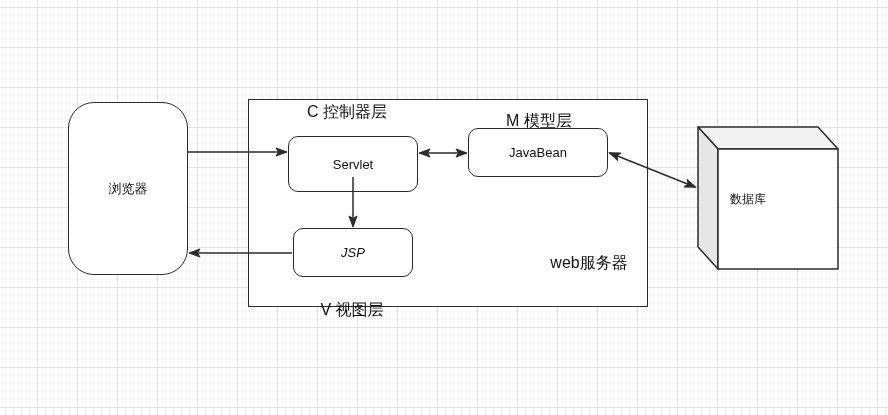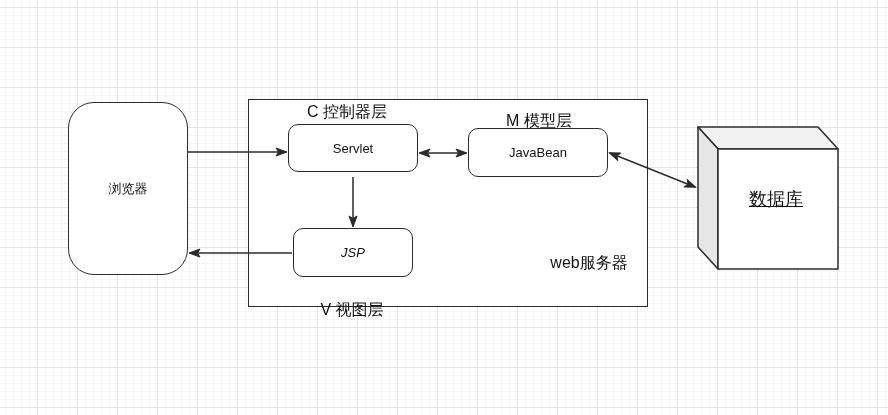--- a/index.html
+++ b/index.html
@@ -24,32 +24,32 @@
     background: #ffffff; border: 1.5px solid #2b2b2b;
     display: flex; align-items: center; justify-content: center;
     font-size: 13px; color: #111111; z-index: 2;
   }
   .container-box {
     position: absolute; box-sizing: border-box;
     background: #ffffff; border: 1.5px solid #2b2b2b; z-index: 1;
   }
   .browser    { left: 68px;  top: 102px; width: 120px; height: 173px; border-radius: 26px; }
   .servercont { left: 248px; top: 99px;  width: 400px; height: 208px; }
-  .servlet    { left: 288px; top: 124px; width: 130px; height: 48px; border-radius: 10px; }
+  .servlet    { left: 288px; top: 136px; width: 130px; height: 56px; border-radius: 10px; }
   .javabean   { left: 468px; top: 128px; width: 140px; height: 49px; border-radius: 10px; }
   .jsp        { left: 293px; top: 228px; width: 120px; height: 49px; border-radius: 10px; font-style: italic; }
   .float-label {
     position: absolute; transform: translate(-50%, -50%);
     font-size: 16px; color: #111111; white-space: nowrap; z-index: 4;
   }
   .lbl-controller { left: 347px; top: 112px; }
   .lbl-model      { left: 539px; top: 121px; }
   .lbl-webserver  { left: 545px; top: 263px; margin-left: 44px; }
   .lbl-view       { left: 352px; top: 310px; }
-  .lbl-database   { left: 776px; top: 199px; font-size: 18px; text-decoration: underline; }
+  .lbl-database   { left: 748px; top: 199px; font-size: 12px; }
   svg.overlay {
     position: absolute; left: 0; top: 0; z-index: 3; pointer-events: none;
   }
   svg.overlay line, svg.overlay polygon {
     stroke: #2b2b2b; stroke-width: 1.5; stroke-linejoin: round;
   }
   svg.overlay line { fill: none; }
 </style>
 </head>
 <body>

